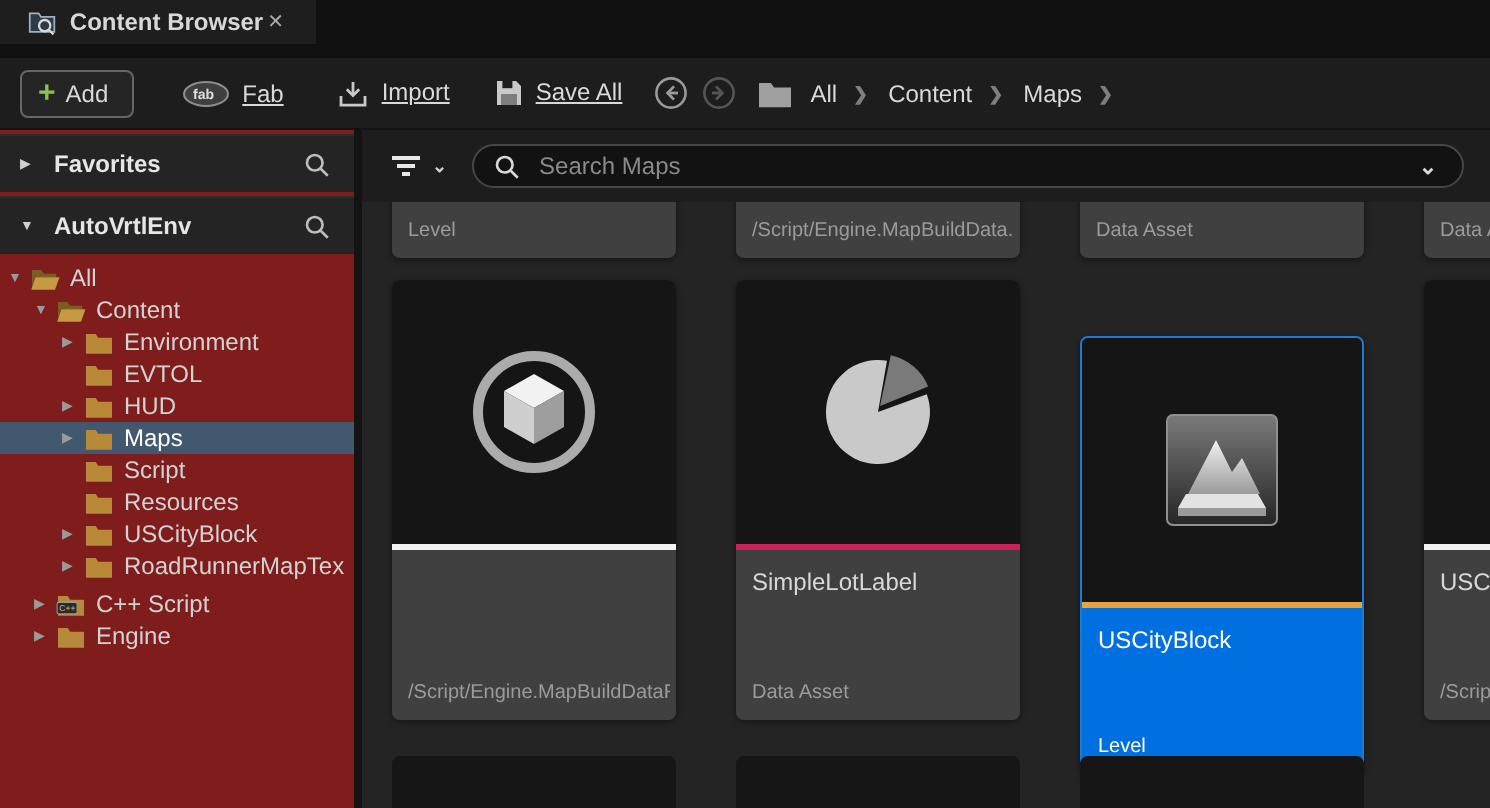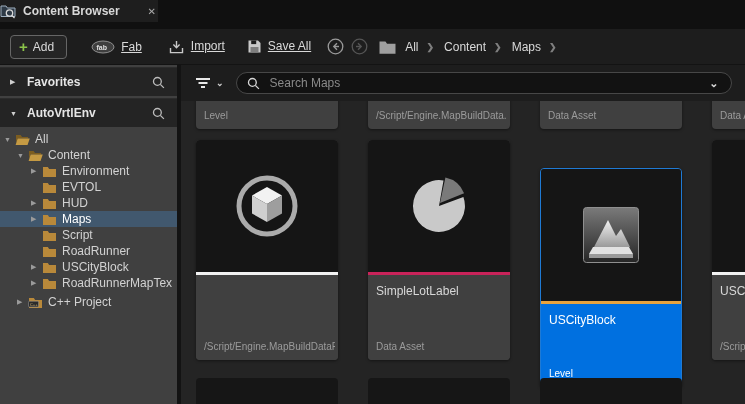--- a/index.html
+++ b/index.html
@@ -1,36 +1,36 @@
 <!DOCTYPE html>
 <html><head>
 <meta charset="utf-8">
 <style>
   html,body{margin:0;padding:0;background:#000;}
   *{box-sizing:border-box;font-family:"Liberation Sans",sans-serif;}
   #window{position:relative;width:745px;height:404px;background:#1d1d1d;overflow:hidden;color:#d9d9d9;}
 
   
   .tabstrip{position:absolute;left:0;top:0;width:745px;height:29px;background:#101010;}
-  .tab{position:absolute;left:0;top:0;width:158px;height:22px;background:#1e1e1e;display:flex;align-items:center;padding:0 0;}
+  .tab{position:absolute;left:0;top:0;width:158px;height:22px;background:#1e1e1e;display:flex;align-items:center;padding:0 14px;}
   .tab-label{font-size:12px;font-weight:bold;color:#d8d8d8;margin-left:6px;white-space:nowrap;}
   .tab-close{margin-left:auto;font-size:10px;color:#aaaaaa;cursor:pointer;padding:0 2px;}
 
   
   .toolbar{position:absolute;left:0;top:29px;width:745px;height:36px;background:#1d1d1d;border-bottom:1px solid #131313;display:flex;align-items:center;padding-left:10px;}
   .add-btn{height:24px;padding:0 12px 0 8px;background:#252525;border:1px solid #666;border-radius:4px;display:flex;align-items:center;gap:5px;cursor:pointer;}
   .add-plus{color:#8bc34a;font-size:15px;font-weight:bold;line-height:1;}
   .tb-label{font-size:12px;color:#d9d9d9;white-space:nowrap;}
   .tb-group{display:flex;gap:6px;cursor:pointer;text-decoration:underline;}
   .navcircle{width:17px;height:17px;}
   .crumb-sep{font-size:9px;color:#7f7f7f;font-weight:bold;margin:0 2px;}
   .crumb-item{font-size:12px;color:#d9d9d9;cursor:pointer;white-space:nowrap;}
 
   
-  .sidebar{position:absolute;left:0;top:65px;width:177px;bottom:0;background:#404040;overflow:hidden;}
+  .sidebar{position:absolute;left:0;top:65px;width:177px;bottom:0;background:#7f1d1d;overflow:hidden;}
   .seam{position:absolute;left:177px;top:65px;width:4px;bottom:0;background:#131313;}
   .shead{height:29px;background:#242424;border-top:1px solid #2c2c2c;display:flex;align-items:center;margin-bottom:2px;cursor:pointer;}
   .shead:first-child{margin-top:2px;}
   .shead .hchev{width:10px;margin-left:10px;font-size:7px;color:#cfcfcf;}
   .shead .hlabel{font-size:12px;font-weight:bold;color:#e6e6e6;margin-left:7px;}
   .shead .mag{margin-left:auto;margin-right:12px;width:13px;height:13px;color:#bdbdbd;}
   .tree{margin-top:4px;}
   .trow{height:16px;display:flex;align-items:center;font-size:12px;color:#d2d2d2;cursor:pointer;white-space:nowrap;overflow:hidden;}
   .trow.sel{background:#41586e;color:#ffffff;}
   .trow.cpprow{margin-top:3px;}
@@ -224,42 +224,49 @@
         <svg class="fico closed" viewBox="0 0 16 14">
             <use href="#sym-folder-closed"></use>
           </svg>
         <span>Script</span>
       </div>
       <div class="trow d2">
         <span class="tchev none">▶</span>
         <svg class="fico closed" viewBox="0 0 16 14">
             <use href="#sym-folder-closed"></use>
           </svg>
-        <span>RoadRunner</span>
+        <span>Resources</span>
       </div>
       <div class="trow d2">
         <span class="tchev">▶</span>
         <svg class="fico closed" viewBox="0 0 16 14">
             <use href="#sym-folder-closed"></use>
           </svg>
         <span>USCityBlock</span>
       </div>
       <div class="trow d2">
         <span class="tchev">▶</span>
         <svg class="fico closed" viewBox="0 0 16 14">
             <use href="#sym-folder-closed"></use>
           </svg>
         <span>RoadRunnerMapTex</span>
       </div>
       <div class="trow d1 cpprow">
         <span class="tchev">▶</span>
         <svg class="fico" viewBox="0 0 16 14">
             <use href="#sym-folder-cpp"></use>
           </svg>
-        <span>C++ Project</span>
+        <span>C++ Script</span>
+      </div>
+      <div class="trow d1">
+        <span class="tchev">▶</span>
+        <svg class="fico closed" viewBox="0 0 16 14">
+            <use href="#sym-folder-closed"></use>
+          </svg>
+        <span>Engine</span>
       </div>
     </div>
   </div>
   <div class="seam"></div>
 
   <div class="filterrow">
     <svg class="funnel" width="16" height="12" viewBox="0 0 16 12">
       <rect x="1" y="1" width="14" height="2" fill="#e8e8e8"></rect>
       <rect x="3.5" y="5" width="9" height="2" fill="#e8e8e8"></rect>
       <rect x="6" y="9" width="4" height="2" fill="#e8e8e8"></rect>

